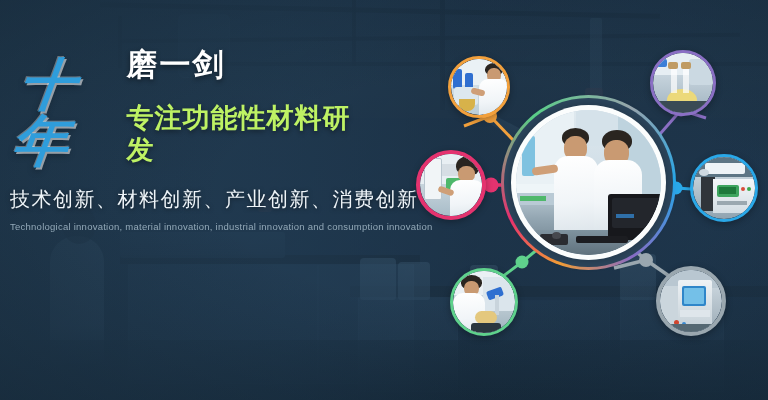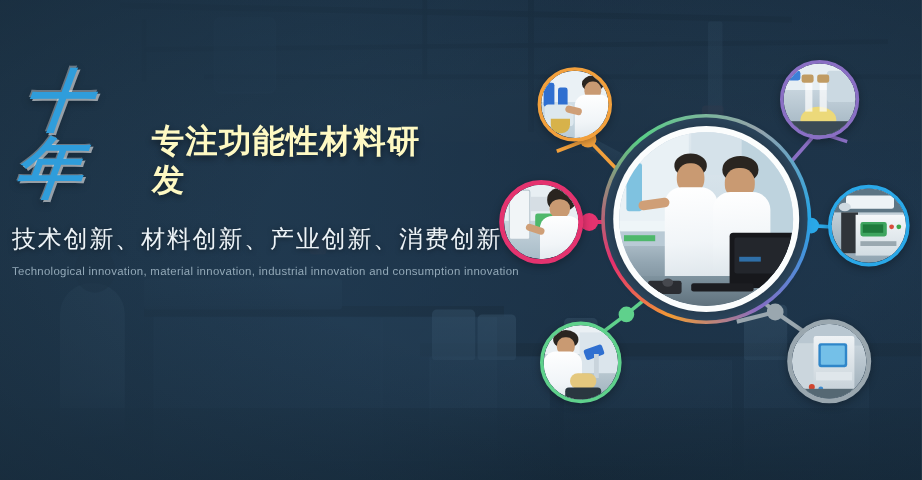--- a/index.html
+++ b/index.html
@@ -91,22 +91,22 @@
   .line1-right{
     display:flex; flex-direction:column; justify-content:flex-end;
     padding-bottom:2px;
   }
   .t-sub1{
     font-size:31px; font-weight:700; color:#ffffff; line-height:34px;
     letter-spacing:2px;
     text-shadow:0 2px 5px rgba(0,0,0,.45);
   }
   .t-sub2{
-    font-size:27px; font-weight:700; color:#fef9c3; line-height:32px;
-    letter-spacing:1px; margin-top:4px;
+    font-size:27px; font-weight:700; color:#bef264; line-height:32px;
+    letter-spacing:1px; margin-top:20px;
     text-shadow:0 2px 5px rgba(0,0,0,.45);
   }
   .t-cn3{
     margin-top:18px;
     font-size:20px; font-weight:400; color:#eef4f8;
     letter-spacing:1.5px;
     text-shadow:0 1px 4px rgba(0,0,0,.5);
     white-space:nowrap;
   }
   .t-en{
@@ -204,20 +204,21 @@
     <div class="bg-floor"></div>
     <div class="bg-wash"></div>
     <div class="bg-tint"></div>
     <div class="bg-vignette"></div>
   </div>
 
   <div class="headline">
     <div class="line1">
       <div class="brush">十年</div>
       <div class="line1-right">
+        <div class="t-sub1">磨一剑</div>
         <div class="t-sub2">专注功能性材料研发</div>
       </div>
     </div>
     <div class="t-cn3">技术创新、材料创新、产业创新、消费创新</div>
     <div class="t-en">Technological innovation, material innovation, industrial innovation and consumption innovation</div>
   </div>
 
   <div class="cluster">
 
     <svg class="links" viewBox="0 0 370 340">

